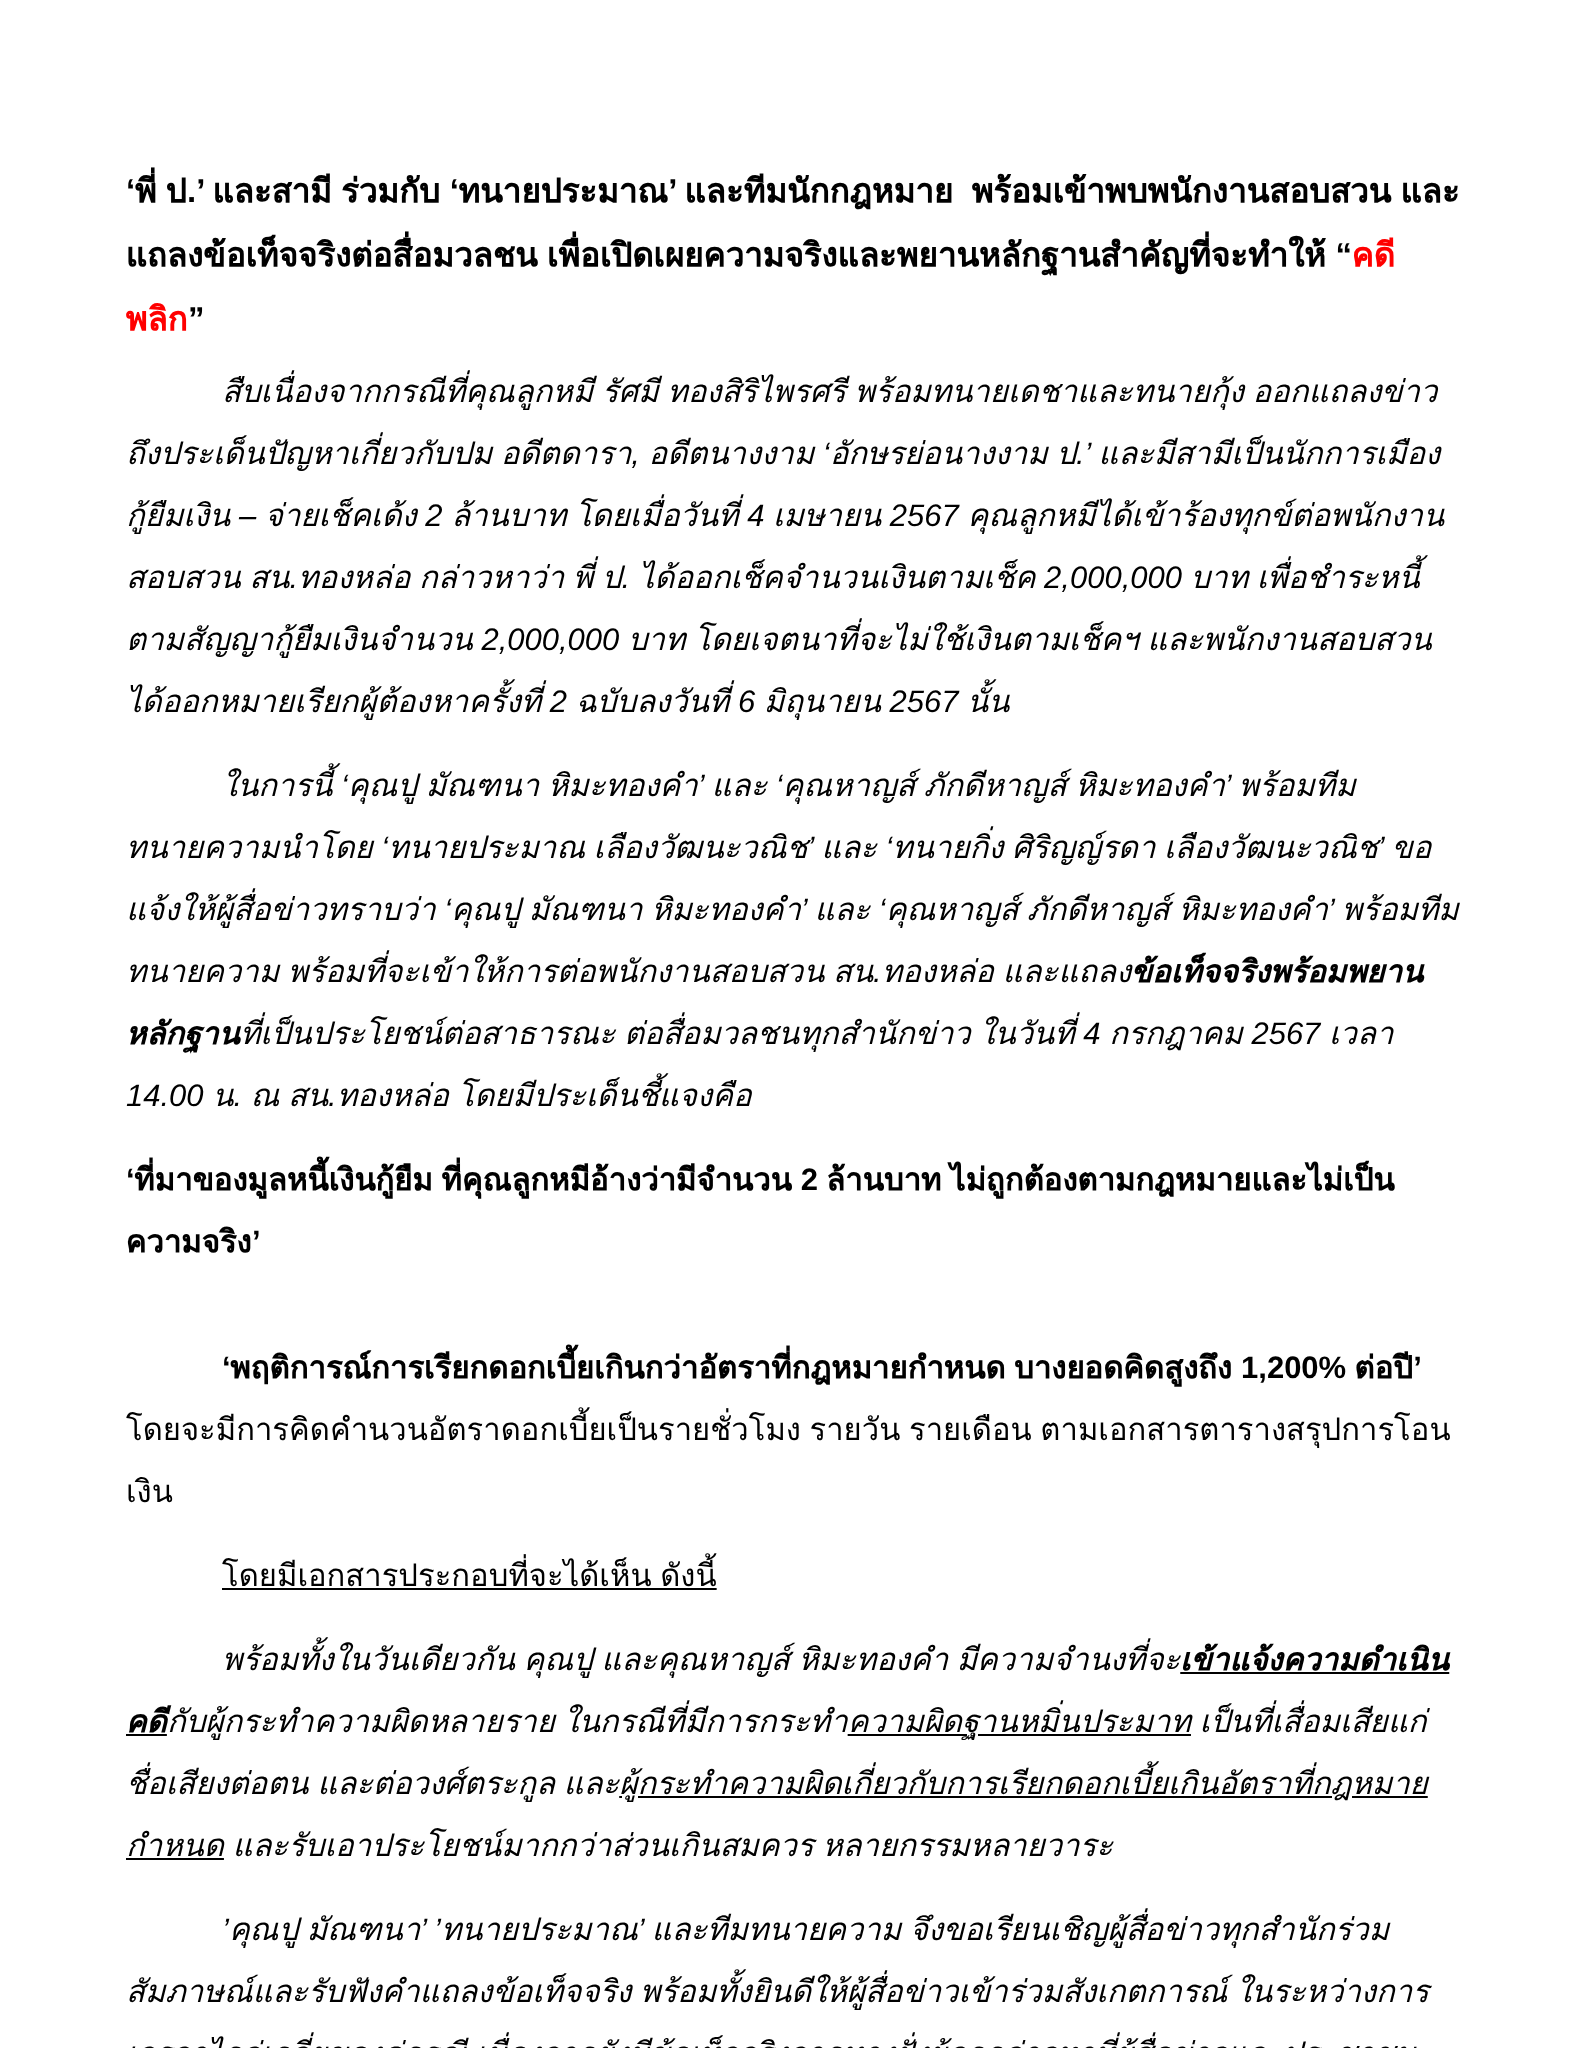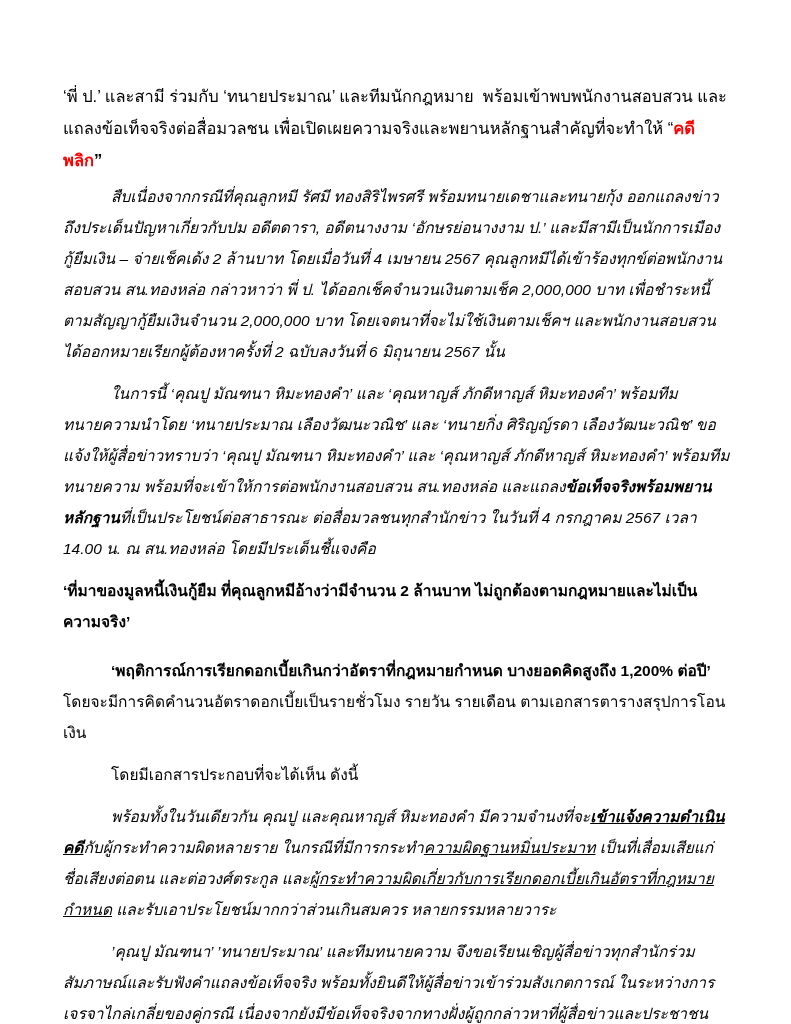--- a/index.html
+++ b/index.html
@@ -32,36 +32,37 @@
   }
   .indent {
     text-indent: 48px;
     font-style: italic;
   }
   .headline {
     font-weight: normal;
     margin: 0 0 11px 0;
   }
   .headline-gap {
-    margin-bottom: 18px;
+    margin-bottom: 32px;
   }
   .attachments {
     margin: 0 0 11px 48px;
+    text-decoration: underline;
   }
   .attachments .line {
     margin: 0;
   }
   
 </style>
 </head>
 <body>
 
 <div class="page">
 
-  <p class="para title"><span style="font-weight: normal; text-align: center;">‘พี่ ป.’ และสามี ร่วมกับ ‘ทนายประมาณ’ และทีมนักกฎหมาย  พร้อมเข้าพบพนักงานสอบสวน และแถลงข้อเท็จจริงต่อสื่อมวลชน เพื่อเปิดเผยความจริงและพยานหลักฐานสำคัญที่จะทำให้ “</span><span style="font-weight: bold; color: rgb(255, 0, 0);">คดีพลิก</span><span style="font-weight: bold;">”</span></p>
+  <p class="para title"><span style="font-weight: bold; text-align: center;">‘พี่ ป.’ และสามี ร่วมกับ ‘ทนายประมาณ’ และทีมนักกฎหมาย  พร้อมเข้าพบพนักงานสอบสวน และแถลงข้อเท็จจริงต่อสื่อมวลชน เพื่อเปิดเผยความจริงและพยานหลักฐานสำคัญที่จะทำให้ “</span><span style="font-weight: bold; color: rgb(255, 0, 0);">คดีพลิก</span><span style="font-weight: bold;">”</span></p>
 
   <p class="para indent"><span>สืบเนื่องจากกรณีที่คุณลูกหมี รัศมี ทองสิริไพรศรี พร้อมทนายเดชาและทนายกุ้ง ออกแถลงข่าวถึงประเด็นปัญหาเกี่ยวกับปม อดีตดารา, อดีตนางงาม ‘อักษรย่อนางงาม ป.’ และมีสามีเป็นนักการเมือง กู้ยืมเงิน – จ่ายเช็คเด้ง 2 ล้านบาท โดยเมื่อวันที่ 4 เมษายน 2567 คุณลูกหมีได้เข้าร้องทุกข์ต่อพนักงานสอบสวน สน.ทองหล่อ กล่าวหาว่า พี่ ป. ได้ออกเช็คจำนวนเงินตามเช็ค 2,000,000 บาท เพื่อชำระหนี้ตามสัญญากู้ยืมเงินจำนวน 2,000,000 บาท โดยเจตนาที่จะไม่ใช้เงินตามเช็คฯ และพนักงานสอบสวนได้ออกหมายเรียกผู้ต้องหาครั้งที่ 2 ฉบับลงวันที่ 6 มิถุนายน 2567 นั้น</span></p>
 
   <p class="para indent"><span>ในการนี้ ‘คุณปู มัณฑนา หิมะทองคำ’ และ ‘คุณหาญส์ ภักดีหาญส์ หิมะทองคำ’ พร้อมทีมทนายความนำโดย ‘ทนายประมาณ เลืองวัฒนะวณิช’ และ ‘ทนายกิ่ง ศิริญญ์รดา เลืองวัฒนะวณิช’ ขอแจ้งให้ผู้สื่อข่าวทราบว่า ‘คุณปู มัณฑนา หิมะทองคำ’ และ ‘คุณหาญส์ ภักดีหาญส์ หิมะทองคำ’ พร้อมทีมทนายความ พร้อมที่จะเข้าให้การต่อพนักงานสอบสวน สน.ทองหล่อ และแถลง</span><span style="font-weight: bold;">ข้อเท็จจริงพร้อมพยานหลักฐาน</span><span>ที่เป็นประโยชน์ต่อสาธารณะ ต่อสื่อมวลชนทุกสำนักข่าว ในวันที่ 4 กรกฎาคม 2567 เวลา 14.00 น. ณ สน.ทองหล่อ โดยมีประเด็นชี้แจงคือ</span></p>
 
   <p class="para headline headline-gap"><span style="font-weight: bold;">‘ที่มาของมูลหนี้เงินกู้ยืม ที่คุณลูกหมีอ้างว่ามีจำนวน 2 ล้านบาท ไม่ถูกต้องตามกฎหมายและไม่เป็นความจริง’</span></p>
 
   <p class="para headline"><span style="font-weight: bold; margin-left: 48px;">‘พฤติการณ์การเรียกดอกเบี้ยเกินกว่าอัตราที่กฎหมายกำหนด บางยอดคิดสูงถึง 1,200% ต่อปี’</span><span> โดยจะมีการคิดคำนวนอัตราดอกเบี้ยเป็นรายชั่วโมง รายวัน รายเดือน ตามเอกสารตารางสรุปการโอนเงิน</span></p>
 
   <div class="attachments">

